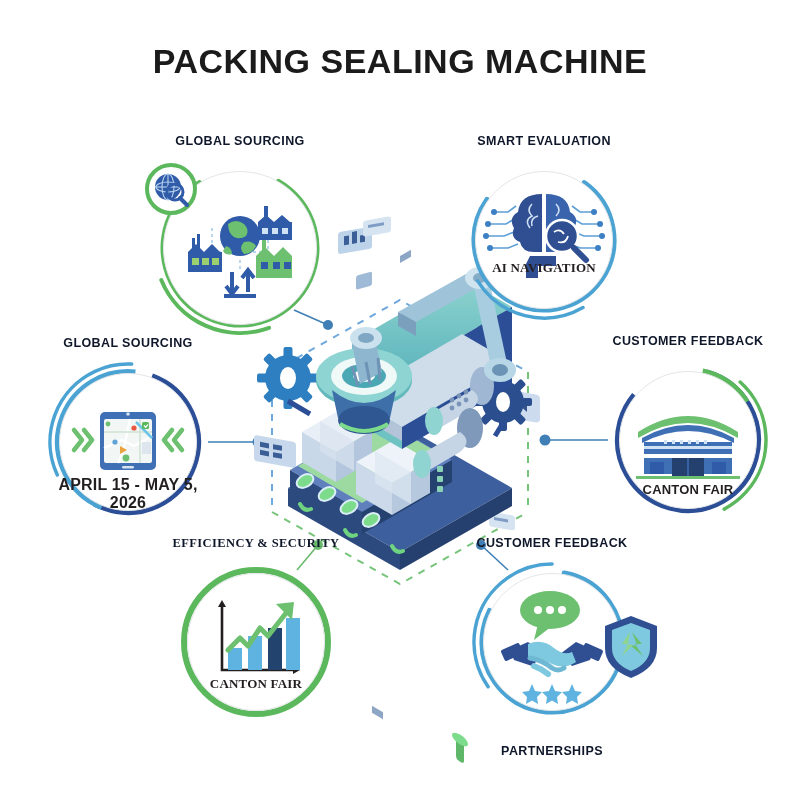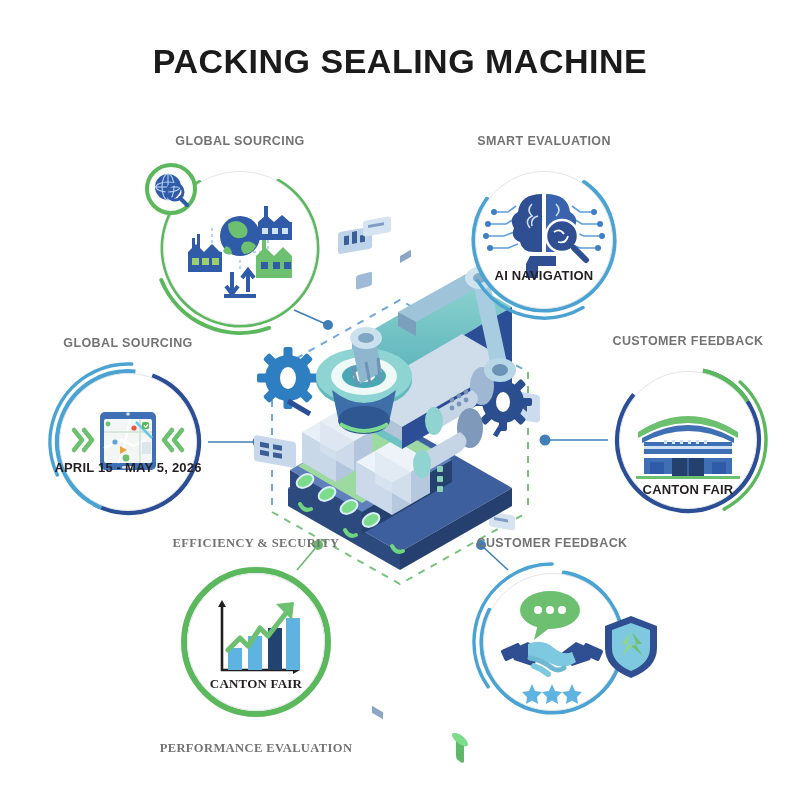--- a/index.html
+++ b/index.html
@@ -23,21 +23,21 @@
   .ring{position:relative;width:100%;height:100%;border-radius:50%;}
   .ring .disc{
     position:absolute;left:11px;top:11px;right:11px;bottom:11px;
     border-radius:50%;background:#fff;border:1px solid #e3e6e8;
     box-sizing:border-box;
   }
   .ring svg.arcs{position:absolute;left:0;top:0;width:100%;height:100%;}
   .node-title{
     position:absolute;width:280px;left:50%;transform:translateX(-50%);
     text-align:center;font-size:12.5px;font-weight:bold;letter-spacing:.4px;
-    color:#737373;
+    color:#0f172a;
   }
   .node-title.above{top:-26px;}
   .node-title.below{bottom:-28px;}
   .inner-label{
     position:absolute;left:0;width:100%;text-align:center;
     font-size:13px;font-weight:bold;letter-spacing:.2px;color:#231f20;
   }
   .icon-wrap{position:absolute;left:0;top:0;width:100%;height:100%;}
 
   
@@ -406,21 +406,21 @@
         </g>
 
         <circle cx="98" cy="76" r="16" fill="#2f4f92" stroke="#ffffff" stroke-width="2.5"></circle>
         <g stroke="#ffffff" stroke-width="1.8" fill="none">
           <path d="M90,72 q6,-4 10,2"></path>
             <path d="M94,82 q8,2 10,-6"></path>
         </g>
         <line x1="110" y1="88" x2="122" y2="100" stroke="#2f4f92" stroke-width="6" stroke-linecap="round"></line>
       </svg>
 
-      <div class="inner-label" style="top:108px;">AI NAVIGATION</div>
+      <div class="inner-label" style="top:100px;font-family:Liberation Serif, serif;">AI NAVIGATION</div>
     </div>
   </div>
 
   <div class="node" id="node-global-sourcing-left">
     <div class="node-title above">GLOBAL SOURCING</div>
     <div class="ring">
       <svg class="arcs" viewBox="0 0 160 160">
         <circle cx="80" cy="80" r="70" fill="none" stroke="#2b4e96" stroke-width="6" stroke-dasharray="230 210" stroke-linecap="butt" transform="rotate(-70 80 80)"></circle>
         <circle cx="80" cy="80" r="70" fill="none" stroke="#4ba3d3" stroke-width="6" stroke-dasharray="200 240" stroke-linecap="butt" transform="rotate(112 80 80)"></circle>
         <circle cx="80" cy="80" r="78" fill="none" stroke="#4ba3d3" stroke-width="3.5" stroke-dasharray="160 450" stroke-linecap="round" transform="rotate(155 80 80)"></circle>
@@ -458,21 +458,21 @@
           </g>
         <circle cx="86" cy="66" r="2.6" fill="#e8563f"></circle>
         <circle cx="67" cy="80" r="2.6" fill="#5fa3d6"></circle>
         <path d="M72,84 l7,4 l-7,4 Z" fill="#e8a33d"></path>
         <circle cx="78" cy="96" r="3.4" fill="#6cc06f"></circle>
         <circle cx="60" cy="62" r="2.4" fill="#6cc06f"></circle>
         <circle cx="80" cy="52" r="1.8" fill="#d6e2ee"></circle>
         <rect x="74" y="104" width="12" height="2.4" rx="1.2" fill="#d6e2ee"></rect>
       </svg>
 
-      <div class="inner-label" style="top:98px;font-size:13px;">APRIL 15 - MAY 5, 2026</div>
+      <div class="inner-label" style="top:114px;font-size:16px;">APRIL 15 - MAY 5, 2026</div>
     </div>
   </div>
 
   <div class="node" id="node-customer-feedback-right">
     <div class="node-title above">CUSTOMER FEEDBACK</div>
     <div class="ring">
       <svg class="arcs" viewBox="0 0 160 160">
         <circle cx="80" cy="80" r="70" fill="none" stroke="#2b4e96" stroke-width="6" stroke-dasharray="360 80" stroke-linecap="butt" transform="rotate(-75 80 80)"></circle>
         <circle cx="80" cy="80" r="70" fill="none" stroke="#5cb85c" stroke-width="6" stroke-dasharray="55 385" stroke-linecap="butt" transform="rotate(-78 80 80)"></circle>
         <circle cx="80" cy="80" r="78" fill="none" stroke="#5cb85c" stroke-width="3.5" stroke-dasharray="150 460" stroke-linecap="round" transform="rotate(-48 80 80)"></circle>
@@ -532,21 +532,20 @@
         <rect x="72" y="74" width="14" height="34" fill="#5fb3e0"></rect>
         <rect x="92" y="66" width="14" height="42" fill="#23436f"></rect>
         <rect x="110" y="56" width="14" height="52" fill="#5fb3e0"></rect>
 
         <path d="M52,88 L64,76 L72,84 L84,66 L92,74 L114,46" stroke="#6cc06f" stroke-width="5" fill="none" stroke-linejoin="round" stroke-linecap="round"></path>
         <path d="M100,42 L118,40 L116,58 Z" fill="#6cc06f"></path>
       </svg>
 
       <div class="inner-label" style="top:114px;">CANTON FAIR</div>
     </div>
-    <div class="node-title below" style="bottom:-34px;">PERFORMANCE EVALUATION</div>
   </div>
 
   <div class="node" id="node-customer-feedback-bottom">
     <div class="node-title above">CUSTOMER FEEDBACK</div>
     <div class="ring">
       <svg class="arcs" viewBox="0 0 160 160">
         <circle cx="80" cy="80" r="70" fill="none" stroke="#4ba3d3" stroke-width="5" stroke-dasharray="350 90" stroke-linecap="round" transform="rotate(-80 80 80)"></circle>
         <circle cx="80" cy="80" r="78" fill="none" stroke="#4ba3d3" stroke-width="3.5" stroke-dasharray="170 440" stroke-linecap="round" transform="rotate(145 80 80)"></circle>
       </svg>
       <div class="disc"></div>
@@ -580,15 +579,16 @@
         </g>
       </svg>
 
       <svg style="position:absolute;right:-28px;top:52px;width:58px;height:66px;" viewBox="0 0 58 66">
         <path d="M29,2 L55,12 L55,34 q0,20 -26,30 q-26,-10 -26,-30 L3,12 Z" fill="#2f4f92"></path>
         <path d="M29,9 L48,16 L48,34 q0,15 -19,23 q-19,-8 -19,-23 L10,16 Z" fill="#7fc9e0"></path>
         <path d="M30,18 l10,12 l-7,0 l8,12 l-12,-10 l6,-1 Z" fill="#6cc06f"></path>
         <path d="M28,18 l-8,12 l6,0 l-6,12 l11,-11 l-5,-1 Z" fill="#8fd48f"></path>
       </svg>
     </div>
+    <div class="node-title below" style="bottom:-36px;">PARTNERSHIPS</div>
   </div>
 
 </div>
 
 </body></html>

